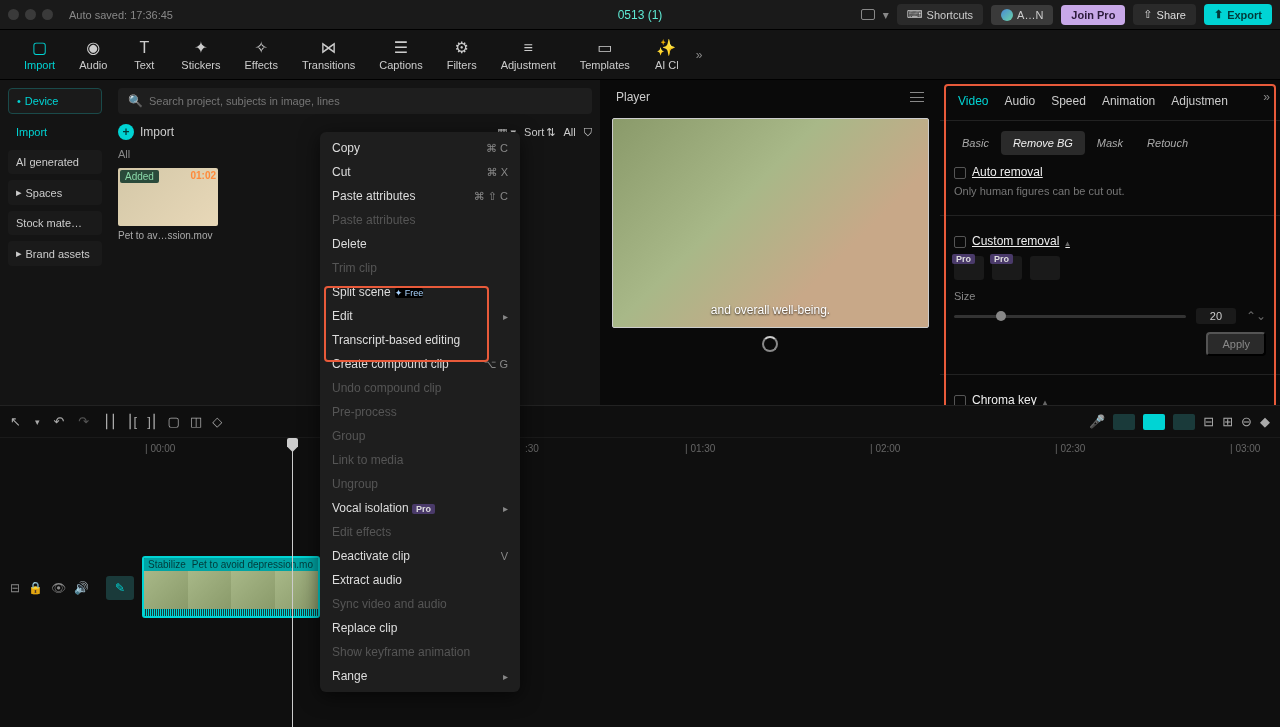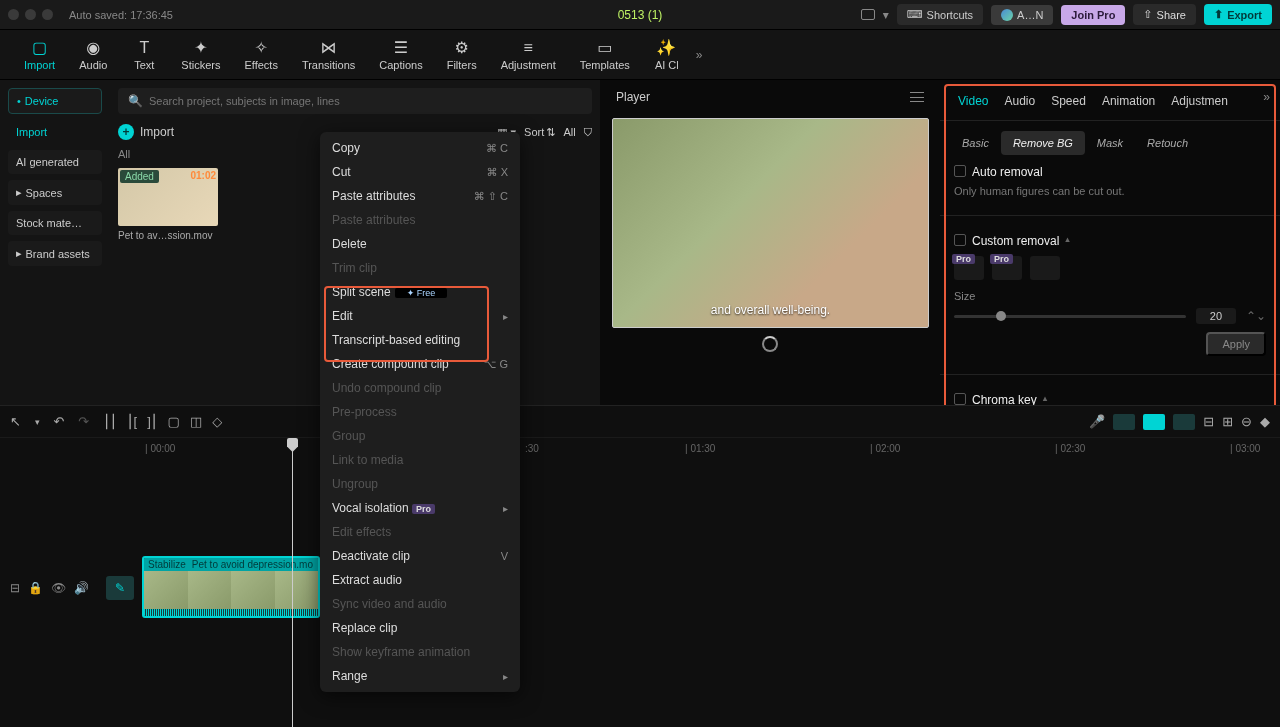--- a/index.html
+++ b/index.html
@@ -3,21 +3,21 @@
 <meta charset="utf-8">
 <style>
 * { margin: 0; padding: 0; box-sizing: border-box; font-family: -apple-system, BlinkMacSystemFont, "Segoe UI", sans-serif; }
 body { background: #0a0a0a; color: #ccc; font-size: 12px; width: 1280px; height: 727px; overflow: hidden; position: relative; }
 
 
 .topbar { height: 30px; background: #1a1a1a; display: flex; align-items: center; padding: 0 8px; border-bottom: 1px solid #000; }
 .traffic-lights { display: flex; gap: 6px; }
 .traffic-dot { width: 11px; height: 11px; border-radius: 50%; background: #3a3a3a; }
 .autosave { color: #888; margin-left: 16px; font-size: 11px; }
-.project-title { position: absolute; left: 50%; transform: translateX(-50%); color: #bef264; font-size: 12px; }
+.project-title { position: absolute; left: 50%; transform: translateX(-50%); color: #5eead4; font-size: 12px; }
 .topbar-right { margin-left: auto; display: flex; align-items: center; gap: 8px; }
 .pill { background: #2a2a2a; padding: 4px 10px; border-radius: 4px; font-size: 11px; display: flex; align-items: center; gap: 4px; }
 .pill.shortcuts { background: #2a2a2a; }
 .pill.user { background: #3a3a3a; }
 .join-pro { background: #c8a8e8; color: #2a1a3a; font-weight: 600; padding: 4px 10px; border-radius: 4px; font-size: 11px; }
 .share-btn { background: #2a2a2a; color: #ddd; padding: 4px 10px; border-radius: 4px; font-size: 11px; display: flex; gap: 4px; align-items: center; }
 .export-btn { background: #00d4d4; color: #003a3a; font-weight: 600; padding: 4px 10px; border-radius: 4px; font-size: 11px; display: flex; gap: 4px; align-items: center; }
 .screen-icon { width: 14px; height: 11px; border: 1px solid #888; border-radius: 2px; }
 
 
@@ -73,21 +73,21 @@
 .right-panel { width: 340px; background: #0a0a0a; position: relative; }
 .right-border { position: absolute; top: 4px; left: 4px; right: 4px; bottom: 4px; border: 2px solid #e85a3a; border-radius: 4px; pointer-events: none; }
 .right-tabs { display: flex; gap: 0; padding: 10px 10px 8px; border-bottom: 1px solid #222; }
 .right-tab { padding: 4px 8px; font-size: 12px; color: #ccc; }
 .right-tab.active { color: #00d4d4; }
 .right-tabs-more { margin-left: auto; color: #888; }
 .sub-tabs { display: flex; padding: 10px 10px 0; gap: 0; font-style: italic; }
 .sub-tab { padding: 6px 12px; font-size: 11px; color: #aaa; background: transparent; border-radius: 4px; }
 .sub-tab.active { background: #2a2a2a; color: #eee; }
 .section { padding: 10px 14px; }
-.section-title { color: #eee; font-size: 12px; display: flex; align-items: flex-start; gap: 6px; }
+.section-title { color: #eee; font-size: 12px; display: flex; align-items: flex-end; gap: 6px; text-decoration: underline; }
 .checkbox { width: 12px; height: 12px; border: 1px solid #555; border-radius: 2px; }
 .section-sub { color: #777; font-size: 11px; margin-top: 6px; }
 .pro-badge { background: #4a3a6a; color: #ddd; padding: 0 4px; border-radius: 2px; font-size: 9px; font-weight: 600; }
 .removal-boxes { display: flex; gap: 8px; margin-top: 8px; }
 .removal-box { width: 30px; height: 24px; background: #1a1a1a; border-radius: 3px; position: relative; }
 .removal-box .pro-badge { position: absolute; top: -2px; left: -2px; }
 .size-label { color: #888; font-size: 11px; margin-top: 10px; }
 .slider-row { display: flex; align-items: center; gap: 10px; margin-top: 6px; }
 .slider-track { flex: 1; height: 3px; background: #333; border-radius: 2px; position: relative; }
 .slider-thumb { position: absolute; left: 18%; top: -4px; width: 10px; height: 10px; background: #888; border-radius: 50%; }
@@ -95,21 +95,21 @@
 .apply-btn { background: #2a2a2a; color: #888; padding: 4px 14px; border-radius: 4px; font-size: 11px; margin-left: auto; display: block; margin-top: 8px; }
 .divider { height: 1px; background: #222; margin: 8px 0; }
 .color-picker-label { color: #888; font-size: 11px; }
 
 
 .context-menu { position: absolute; left: 320px; top: 132px; width: 200px; background: #1e1e1e; border-radius: 6px; padding: 4px 0; box-shadow: 0 4px 20px rgba(0,0,0,0.6); z-index: 100; }
 .ctx-item { padding: 5px 12px; display: flex; align-items: center; justify-content: space-between; font-size: 12px; color: #ddd; }
 .ctx-item.disabled { color: #555; }
 .ctx-shortcut { color: #888; font-size: 11px; display: flex; gap: 6px; }
 .ctx-highlight { position: absolute; left: 324px; top: 286px; width: 165px; height: 76px; border: 2px solid #e85a3a; border-radius: 4px; z-index: 101; pointer-events: none; }
-.free-badge { background: #000000; color: #aad4ff; padding: 0 12px; border-radius: 2px; font-size: 9px; margin-left: 4px; }
+.free-badge { background: #000000; color: #aad4ff; padding: 0 0; border-radius: 2px; font-size: 9px; margin-left: 4px; }
 .ctx-arrow { color: #888; font-size: 10px; }
 
 
 .timeline-area { position: absolute; bottom: 0; left: 0; right: 0; height: 322px; background: #0f0f0f; border-top: 1px solid #222; }
 .timeline-toolbar { height: 32px; display: flex; align-items: center; padding: 0 10px; gap: 14px; border-bottom: 1px solid #1a1a1a; }
 .tl-tool { color: #aaa; font-size: 13px; }
 .tl-tool-group { display: flex; gap: 10px; }
 .tl-right { margin-left: auto; display: flex; gap: 8px; align-items: center; }
 .tl-right-icon { width: 22px; height: 16px; background: #1a3a3a; border-radius: 2px; }
 .tl-right-icon.active { background: #00d4d4; }

